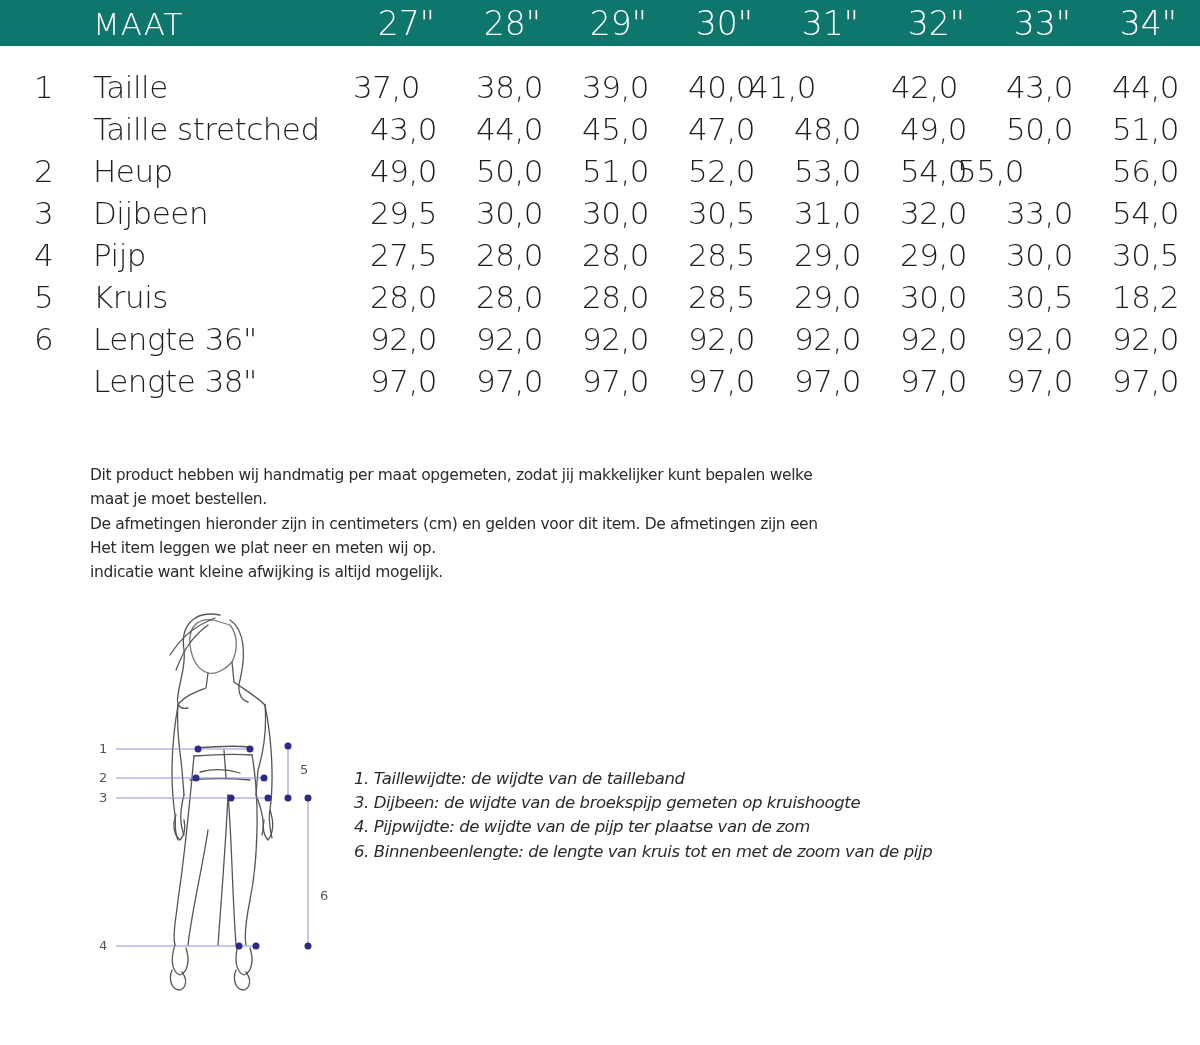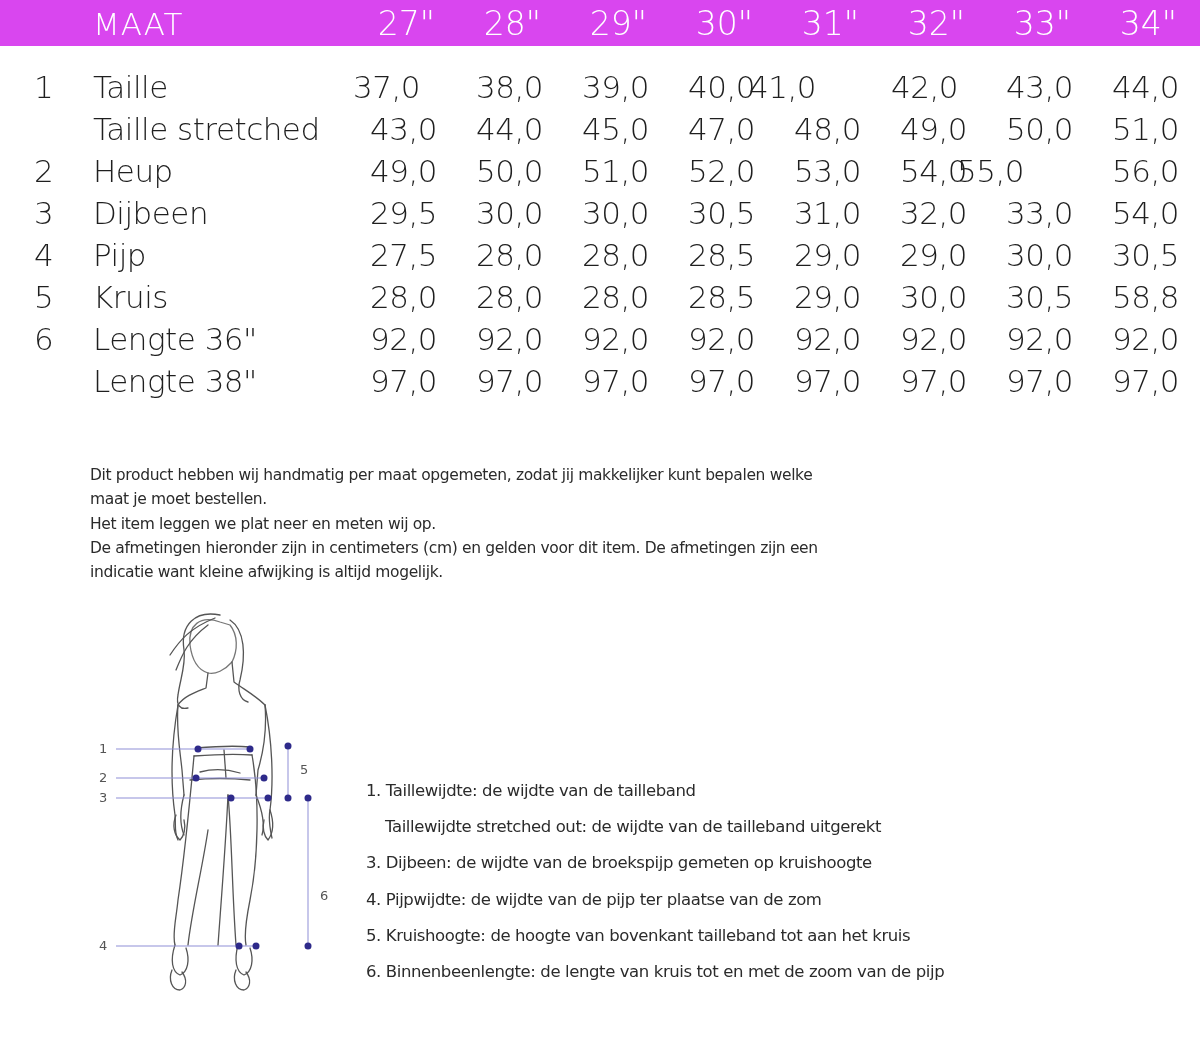--- a/index.html
+++ b/index.html
@@ -2,21 +2,21 @@
 <html><head>
 <meta charset="utf-8">
 <style>
   html, body { margin: 0; padding: 0; background: #ffffff; }
   body {
     width: 1200px; height: 1045px; position: relative; overflow: hidden;
     font-family: "DejaVu Sans", sans-serif; color: #1a1a1a;
   }
   .header {
     position: absolute; left: 0; top: 0; width: 1200px; height: 46px;
-    background: #d946ef;
+    background: #0f766e;
   }
   .header .hcell {
     position: absolute; top: 2px; color: #ffffff; font-weight: 200;
     font-size: 33px; line-height: 44px; letter-spacing: 0px;
     font-family: "DejaVu Sans", sans-serif;
   }
   .header .hcell.label { left: 93px; font-size: 31px; letter-spacing: 1px; }
   .sizecol { text-align: right; width: 80px; }
 
   .table { position: absolute; left: 0; top: 66px; width: 1200px; }
@@ -37,21 +37,21 @@
     font-family: "DejaVu Sans", sans-serif;
     letter-spacing: -0.35px;
   }
   .intro p { margin: 0; }
 
   .legend {
     position: absolute; left: 354px; top: 767px; width: 620px;
     font-size: 16.5px; line-height: 24.2px; color: #2b2b2b;
     font-family: "DejaVu Sans", sans-serif; letter-spacing: -0.4px;
   }
-  .legend p { margin: 12px; white-space: nowrap; }
+  .legend p { margin: 0; white-space: nowrap; font-style: italic; }
   .legend p.indent { padding-left: 19px; }
 
   .figure { position: absolute; left: 80px; top: 600px; width: 270px; height: 420px; }
   .figure svg { position: absolute; left: 0; top: 0; }
   .mark-label {
     position: absolute; font-size: 13px; color: #555; font-family: "DejaVu Sans", sans-serif;
   }
 </style>
 </head>
 <body>
@@ -138,21 +138,21 @@
   <div class="row" style="top:210px">
     <span class="num">5</span>
     <span class="name">Kruis</span>
     <span class="val" style="left:337px">28,0</span>
     <span class="val" style="left:443px">28,0</span>
     <span class="val" style="left:549px">28,0</span>
     <span class="val" style="left:655px">28,5</span>
     <span class="val" style="left:761px">29,0</span>
     <span class="val" style="left:867px">30,0</span>
     <span class="val" style="left:973px">30,5</span>
-    <span class="val" style="left:1079px">58,8</span>
+    <span class="val" style="left:1079px">18,2</span>
   </div>
 
   <div class="row" style="top:252px">
     <span class="num">6</span>
     <span class="name">Lengte 36"</span>
     <span class="val" style="left:337px">92,0</span>
     <span class="val" style="left:443px">92,0</span>
     <span class="val" style="left:549px">92,0</span>
     <span class="val" style="left:655px">92,0</span>
     <span class="val" style="left:761px">92,0</span>
@@ -171,22 +171,22 @@
     <span class="val" style="left:761px">97,0</span>
     <span class="val" style="left:867px">97,0</span>
     <span class="val" style="left:973px">97,0</span>
     <span class="val" style="left:1079px">97,0</span>
   </div>
 </div>
 
 <div class="intro">
   <p>Dit product hebben wij handmatig per maat opgemeten, zodat jij makkelijker kunt bepalen welke</p>
   <p>maat je moet bestellen.</p>
+  <p>De afmetingen hieronder zijn in centimeters (cm) en gelden voor dit item. De afmetingen zijn een</p>
   <p>Het item leggen we plat neer en meten wij op.</p>
-  <p>De afmetingen hieronder zijn in centimeters (cm) en gelden voor dit item. De afmetingen zijn een</p>
   <p>indicatie want kleine afwijking is altijd mogelijk.</p>
 </div>
 
 <div class="figure">
   <svg width="270" height="420" viewBox="0 0 270 420">
     <g fill="none" stroke="#555" stroke-width="1.3" stroke-linecap="round" stroke-linejoin="round">
 
       <path d="M140 22 C120 15 108 25 110 45 C112 60 118 70 128 73 C135 75 145 70 152 62 C158 50 158 35 150 25 Z" stroke="#777"></path>
       <path d="M140 15 C115 10 100 25 104 50 C106 65 100 80 98 95 C96 105 100 110 108 108"></path>
       <path d="M135 18 C110 28 100 40 90 55"></path>
@@ -252,18 +252,16 @@
   <span class="mark-label" style="left:19px; top:141px">1</span>
   <span class="mark-label" style="left:19px; top:170px">2</span>
   <span class="mark-label" style="left:19px; top:190px">3</span>
   <span class="mark-label" style="left:19px; top:338px">4</span>
   <span class="mark-label" style="left:220px; top:162px">5</span>
   <span class="mark-label" style="left:240px; top:288px">6</span>
 </div>
 
 <div class="legend">
   <p>1. Taillewijdte: de wijdte van de tailleband</p>
-  <p class="indent">Taillewijdte stretched out: de wijdte van de tailleband uitgerekt</p>
   <p>3. Dijbeen: de wijdte van de broekspijp gemeten op kruishoogte</p>
   <p>4. Pijpwijdte: de wijdte van de pijp ter plaatse van de zom</p>
-  <p>5. Kruishoogte: de hoogte van bovenkant tailleband tot aan het kruis</p>
   <p>6. Binnenbeenlengte: de lengte van kruis tot en met de zoom van de pijp</p>
 </div>
 
 </body></html>

